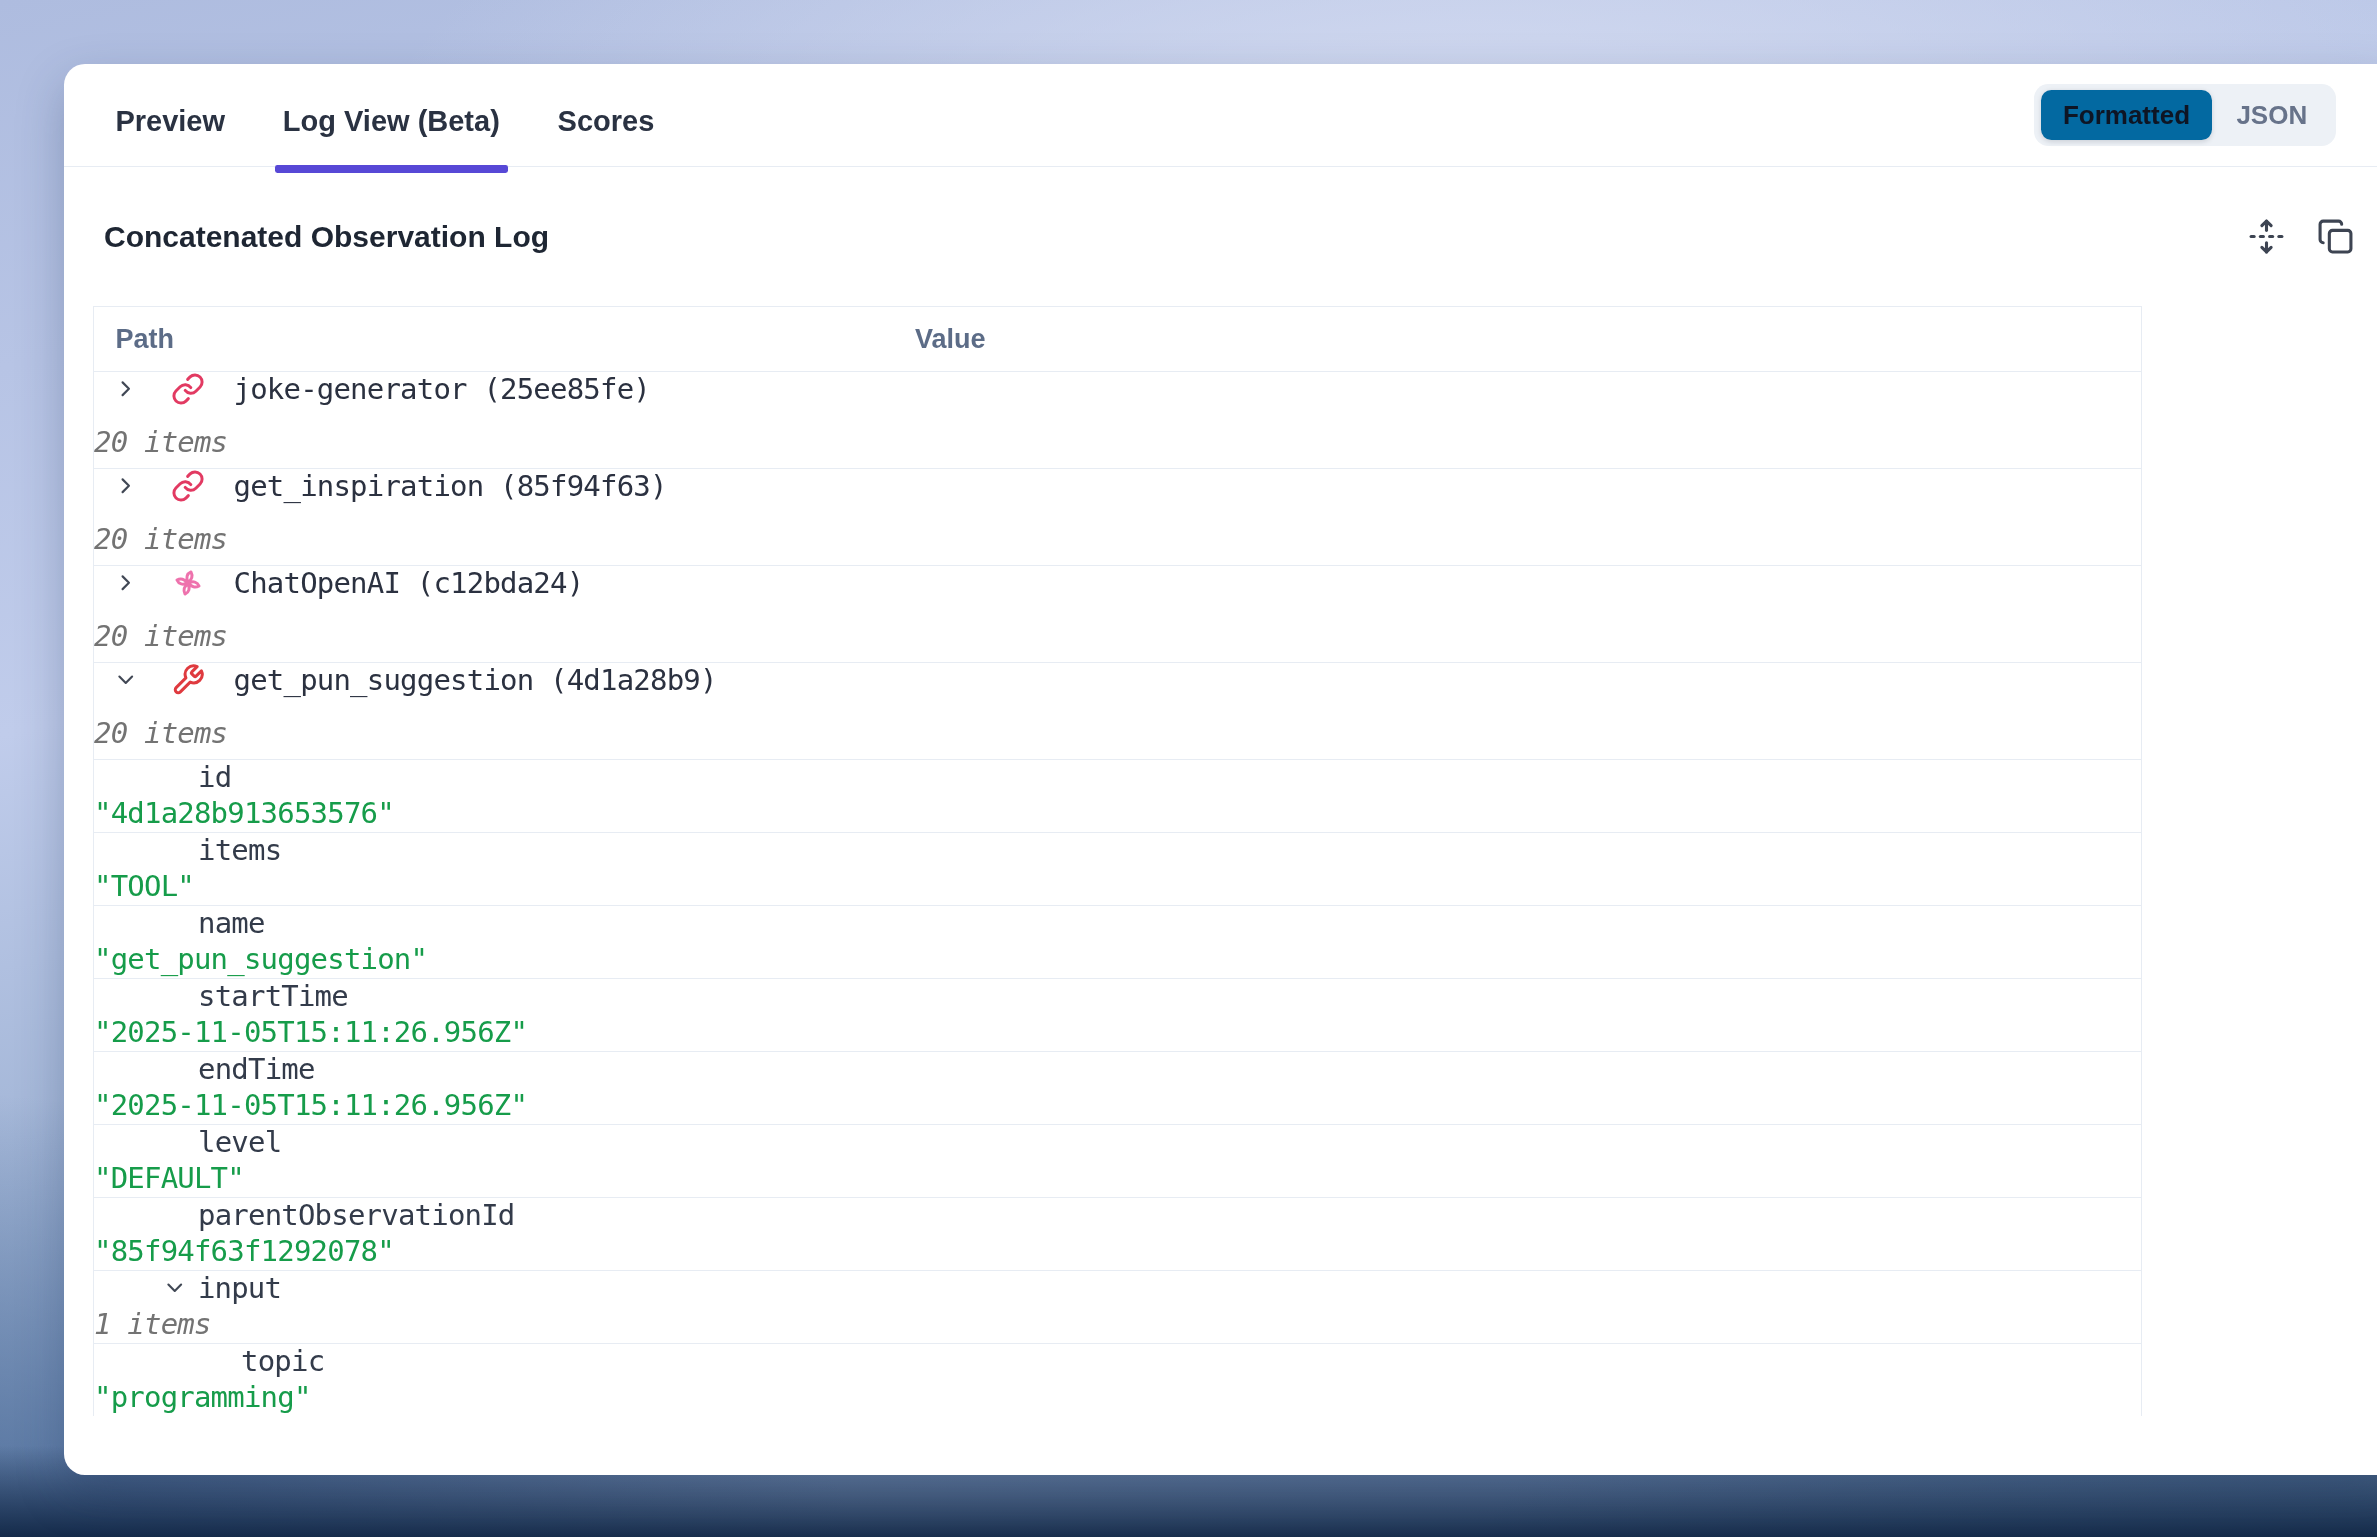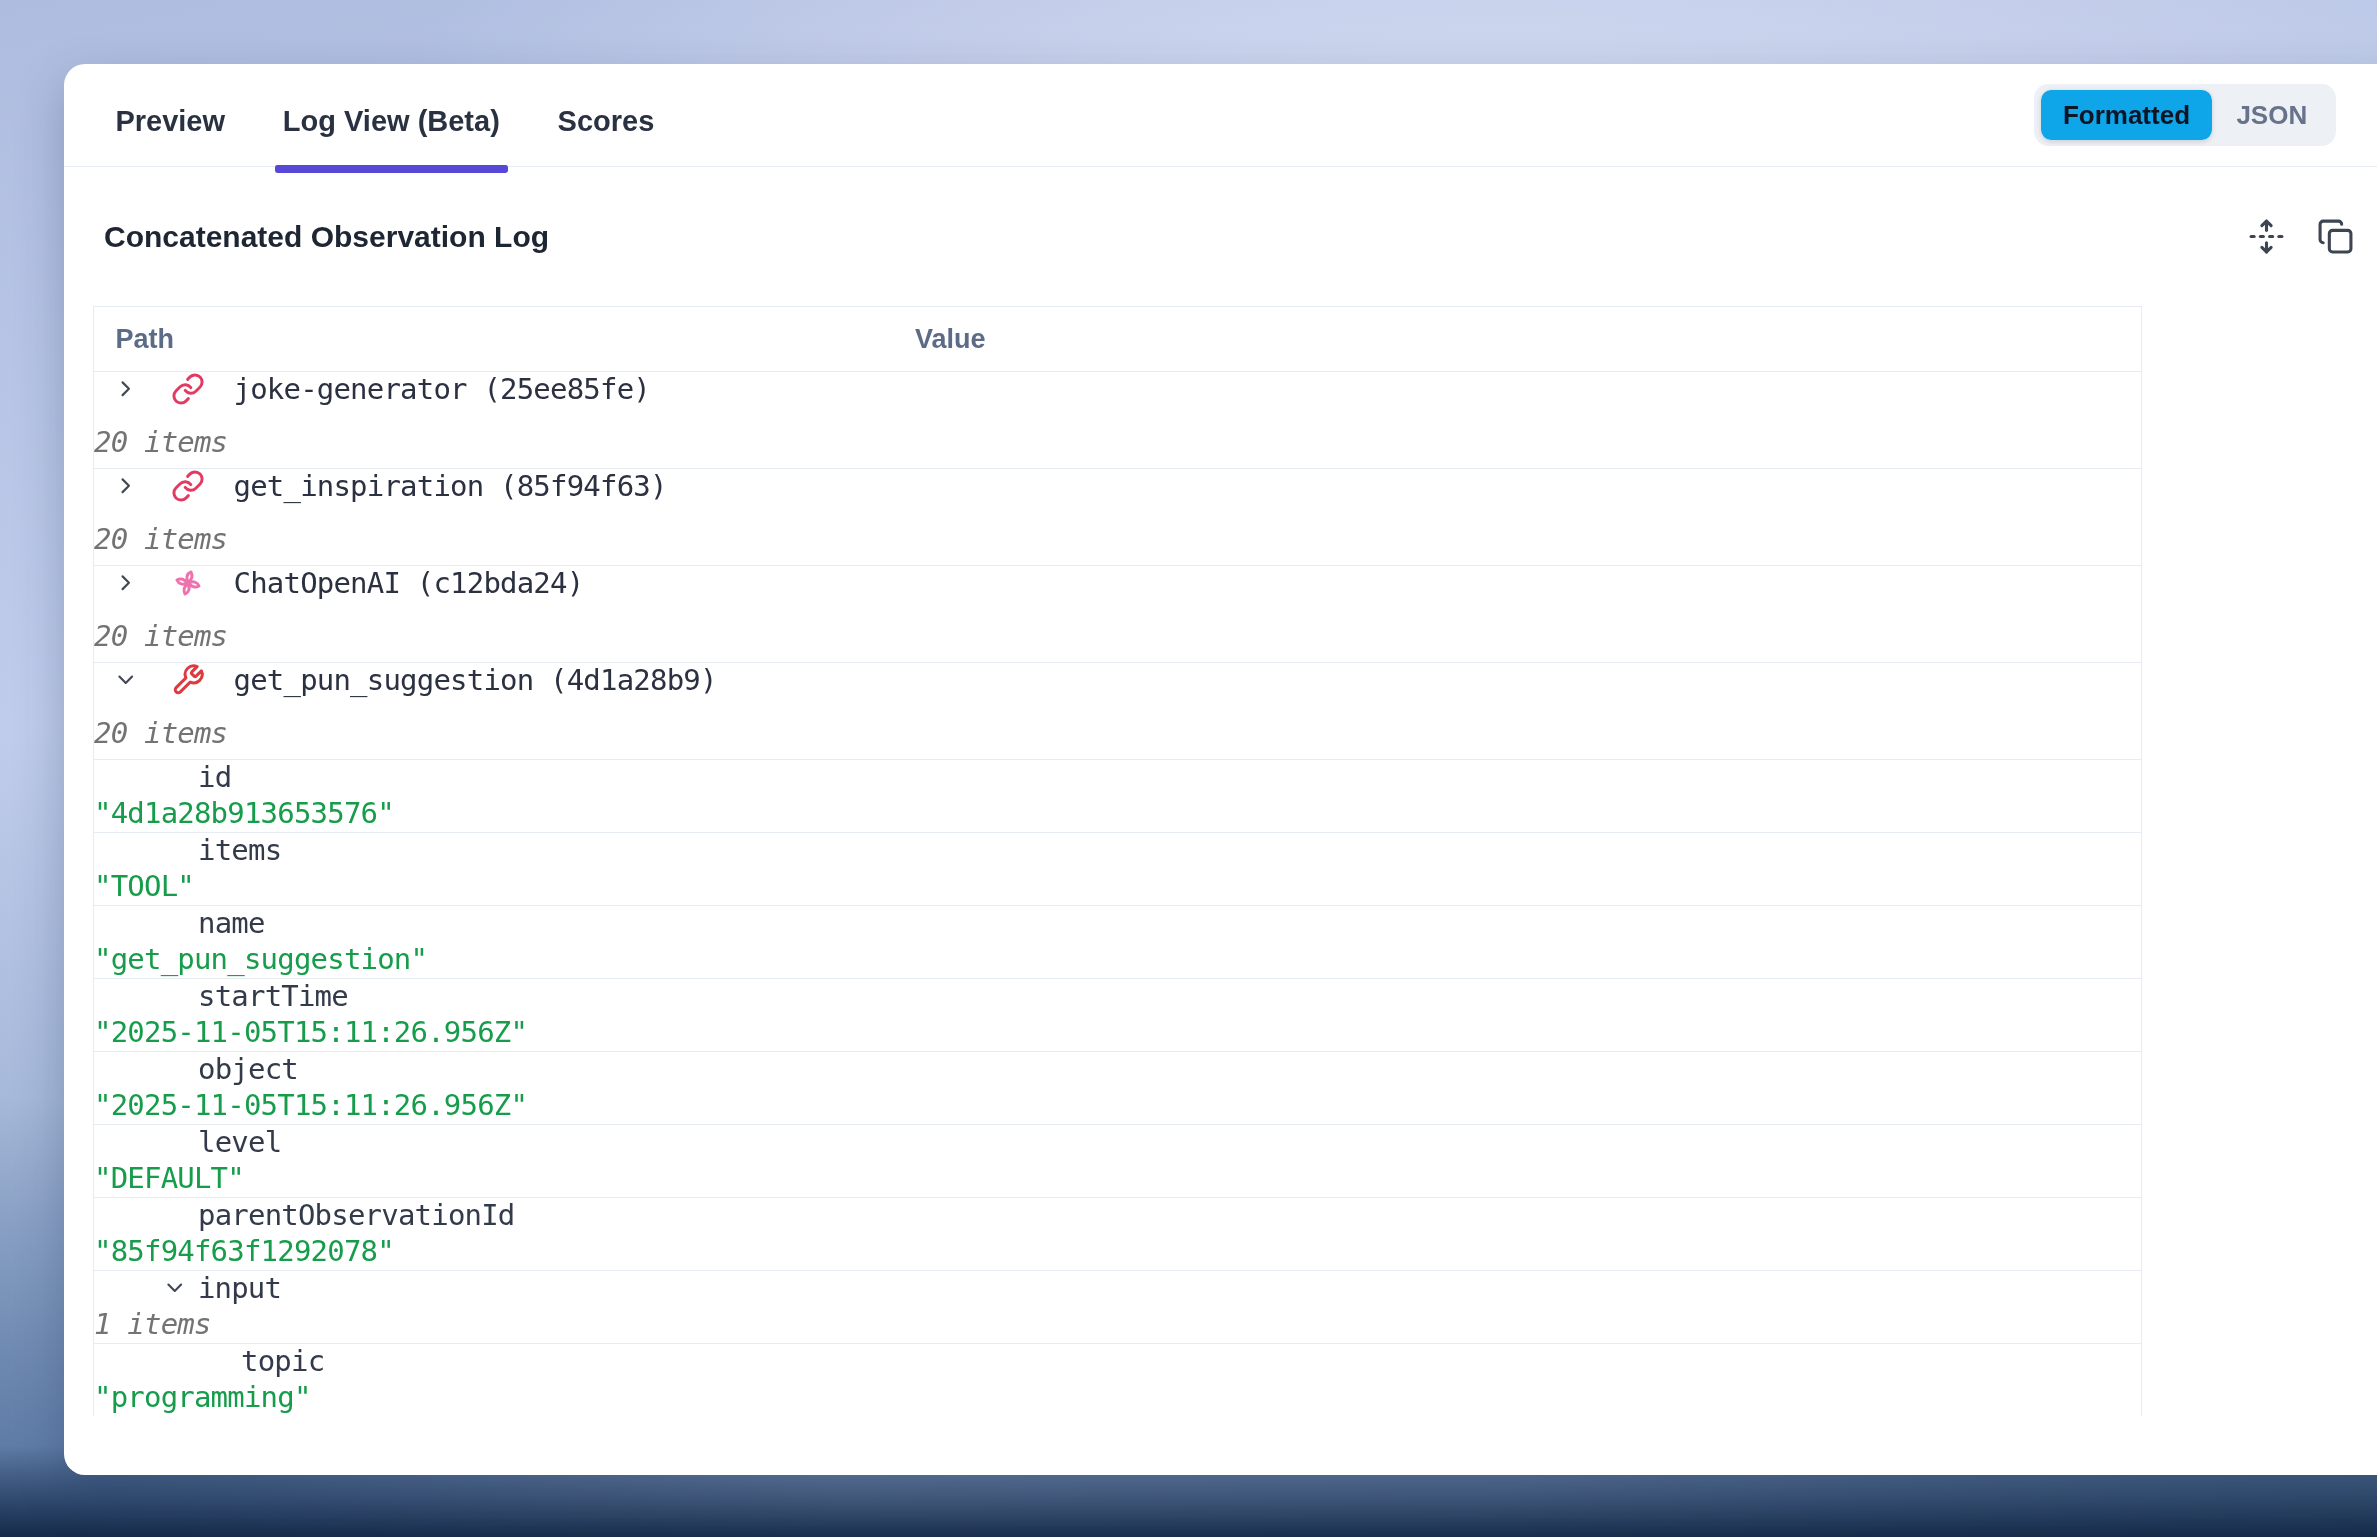--- a/index.html
+++ b/index.html
@@ -35,21 +35,21 @@
   .tab.active .underline{display:block;}
   
   .toggle{
     margin-left:auto;display:flex;align-items:center;gap:1.6px;
     background:#edf1f6;border-radius:14.4px;padding:6.4px;
   }
   .seg{
     font-size:26px;font-weight:600;color:#67738a;
     padding:9.6px 22.4px;border-radius:10.4px;white-space:nowrap;
   }
-  .seg.active{background:#0ea5e9;color:#0e1524;box-shadow:0 1.6px 5.6px rgba(15,23,42,.14);}
+  .seg.active{background:#0369a1;color:#0e1524;box-shadow:0 1.6px 5.6px rgba(15,23,42,.14);}
   
   .sechead{display:flex;align-items:center;height:139px;padding:0 49px 0 40px;}
   .sechead .title{font-size:30px;font-weight:700;color:#1e2633;}
   .sechead .actions{margin-left:auto;display:flex;align-items:center;gap:32px;}
   .iconbtn{width:37px;height:37px;display:flex;align-items:center;justify-content:center;}
   .iconbtn svg{width:37px;height:37px;stroke:#3d4452;fill:none;stroke-width:2;stroke-linecap:round;stroke-linejoin:round;}
   
   .logtable{
     margin-left:29px;width:2049px;
     border:1.6px solid #e7ecf3;border-bottom:none;box-sizing:border-box;
@@ -276,21 +276,21 @@
       <div class="cell path ind1">
           <span class="mono keyname">startTime</span>
         </div>
       <div class="cell value">
           <span class="mono val-string">"2025-11-05T15:11:26.956Z"</span>
         </div>
     </div>
 
     <div class="row keyrow">
       <div class="cell path ind1">
-          <span class="mono keyname">object</span>
+          <span class="mono keyname">endTime</span>
         </div>
       <div class="cell value">
           <span class="mono val-string">"2025-11-05T15:11:26.956Z"</span>
         </div>
     </div>
 
     <div class="row keyrow">
       <div class="cell path ind1">
           <span class="mono keyname">level</span>
         </div>

